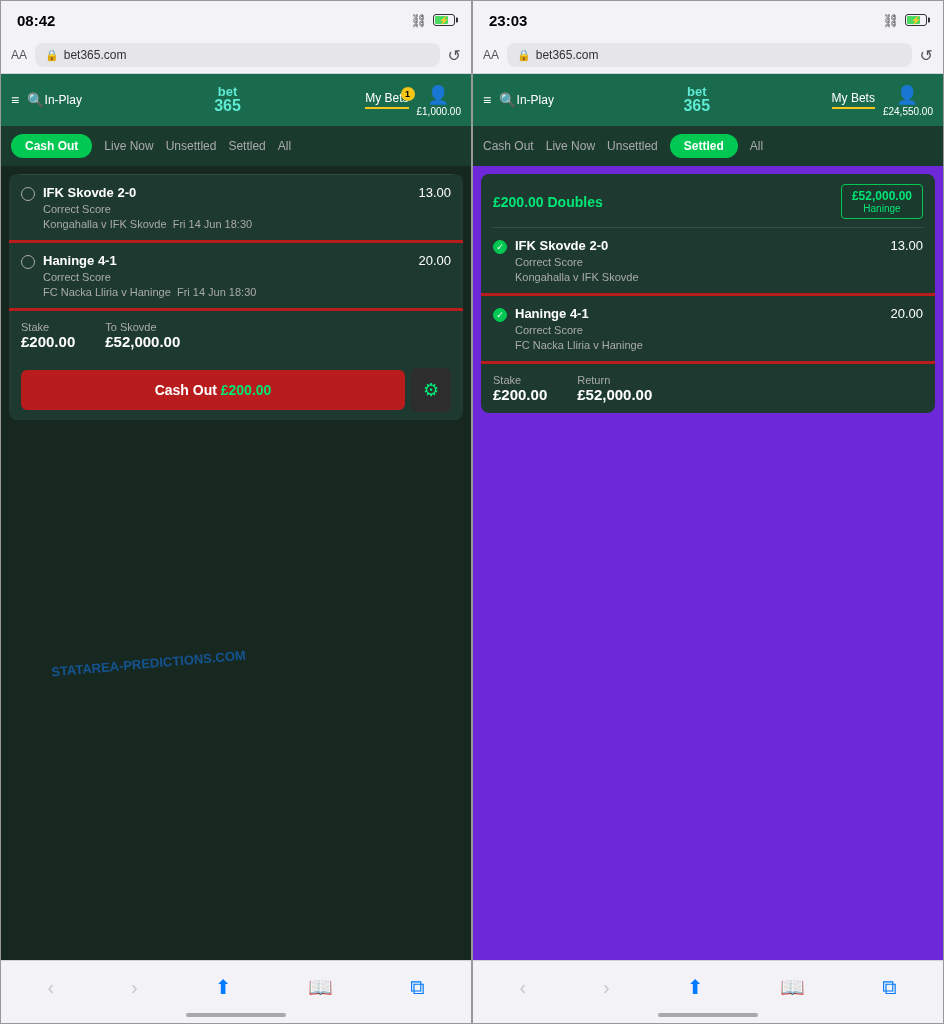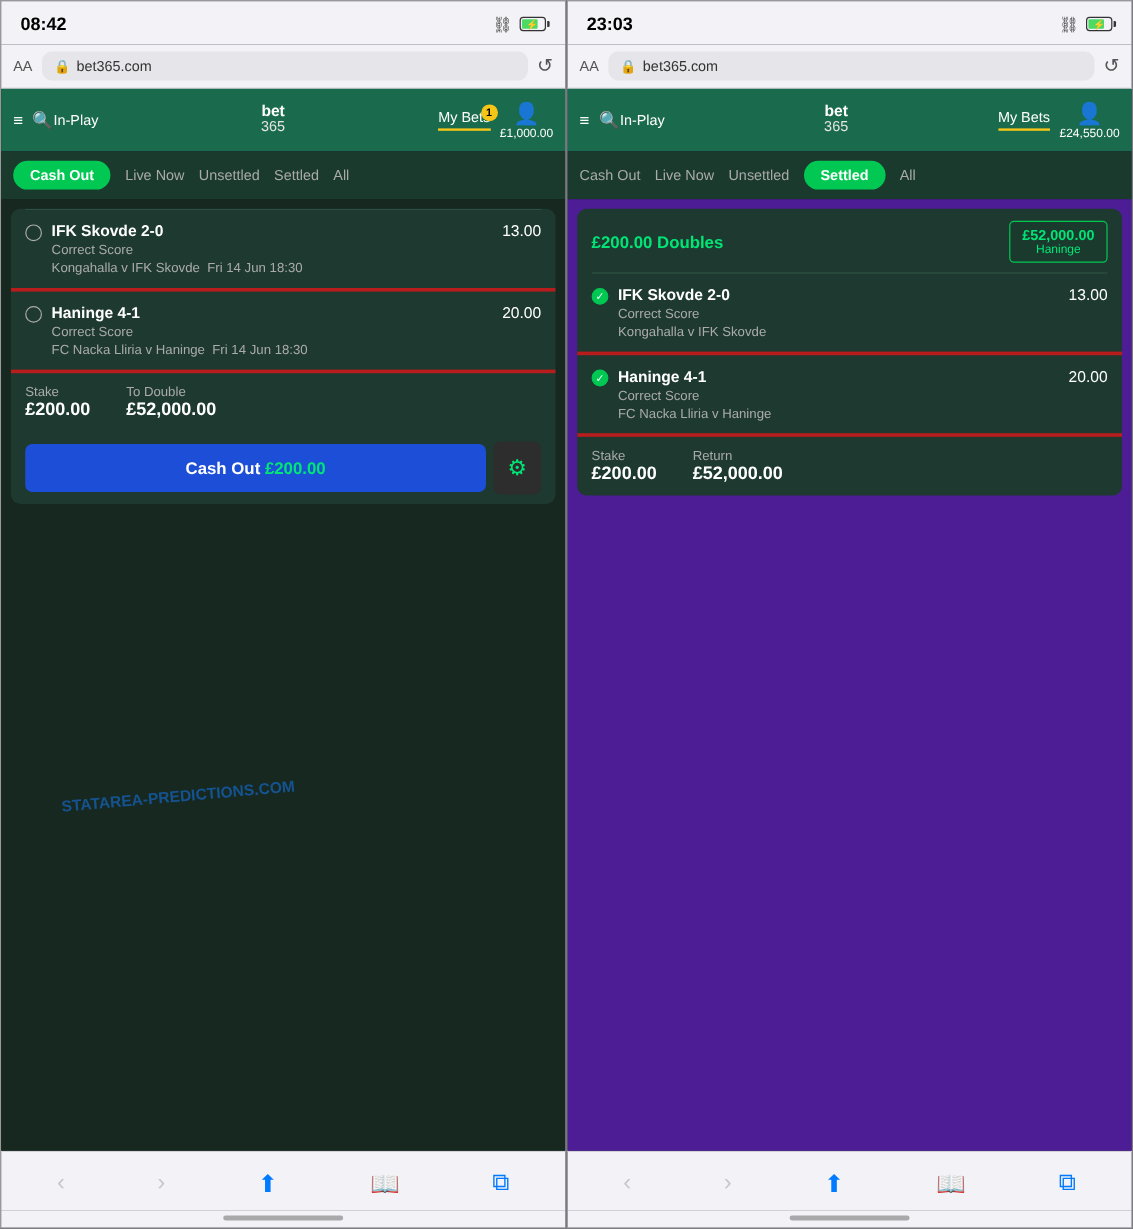--- a/index.html
+++ b/index.html
@@ -136,28 +136,28 @@
     }
     .nav-logo {
       flex: 1;
       text-align: center;
     }
     .logo-bet {
       display: inline-block;
       line-height: 1;
     }
     .logo-bet .bet-text {
-      color: #ffffff;
+      color: #5eead4;
       font-size: 13px;
       font-weight: bold;
     }
     .logo-bet .num-365 {
-      color: #e5e5e5;
-      font-size: 12px;
-      font-weight: 400;
+      color: #5eead4;
+      font-size: 16px;
+      font-weight: 700;
     }
     .nav-mybets {
       display: flex;
       flex-direction: column;
       align-items: center;
       font-size: 11px;
       color: white;
       position: relative;
     }
     .nav-mybets .badge {
@@ -345,21 +345,21 @@
 
     
     .cashout-btn-row {
       display: flex;
       gap: 6px;
       padding: 8px 12px;
       align-items: center;
     }
     .cashout-btn {
       flex: 1;
-      background: #1d4ed8;
+      background: #b91c1c;
       border: none;
       border-radius: 6px;
       padding: 12px;
       color: white;
       font-size: 14px;
       font-weight: 600;
       text-align: center;
       cursor: pointer;
     }
     .cashout-btn .amount {
@@ -436,21 +436,21 @@
 
     
     .content-area {
       flex: 1;
       overflow: hidden;
       background: #162820;
       position: relative;
     }
 
     .phone-left .content-area { background: #162820; }
-    .phone-right .content-area { background: #4c1d95; }
+    .phone-right .content-area { background: #6d28d9; }
   </style>
 </head>
 <body>
 
 <div class="phones-row">
 
   <div class="phone phone-left">
 
     <div class="status-bar">
       <span class="status-time">08:42</span>
@@ -545,21 +545,21 @@
           </div>
         </div>
 
         <div class="bet-footer">
           <div class="bet-stake-return">
             <div>
               <div class="stake-label">Stake</div>
               <div class="stake-value">£200.00</div>
             </div>
             <div>
-              <div class="return-label">To Double</div>
+              <div class="return-label">To Skovde</div>
               <div class="return-value">£52,000.00</div>
             </div>
           </div>
         </div>
 
         <div class="cashout-btn-row">
           <button class="cashout-btn">
             <span>Cash Out</span>
             <span class="amount">£200.00</span>
           </button>

